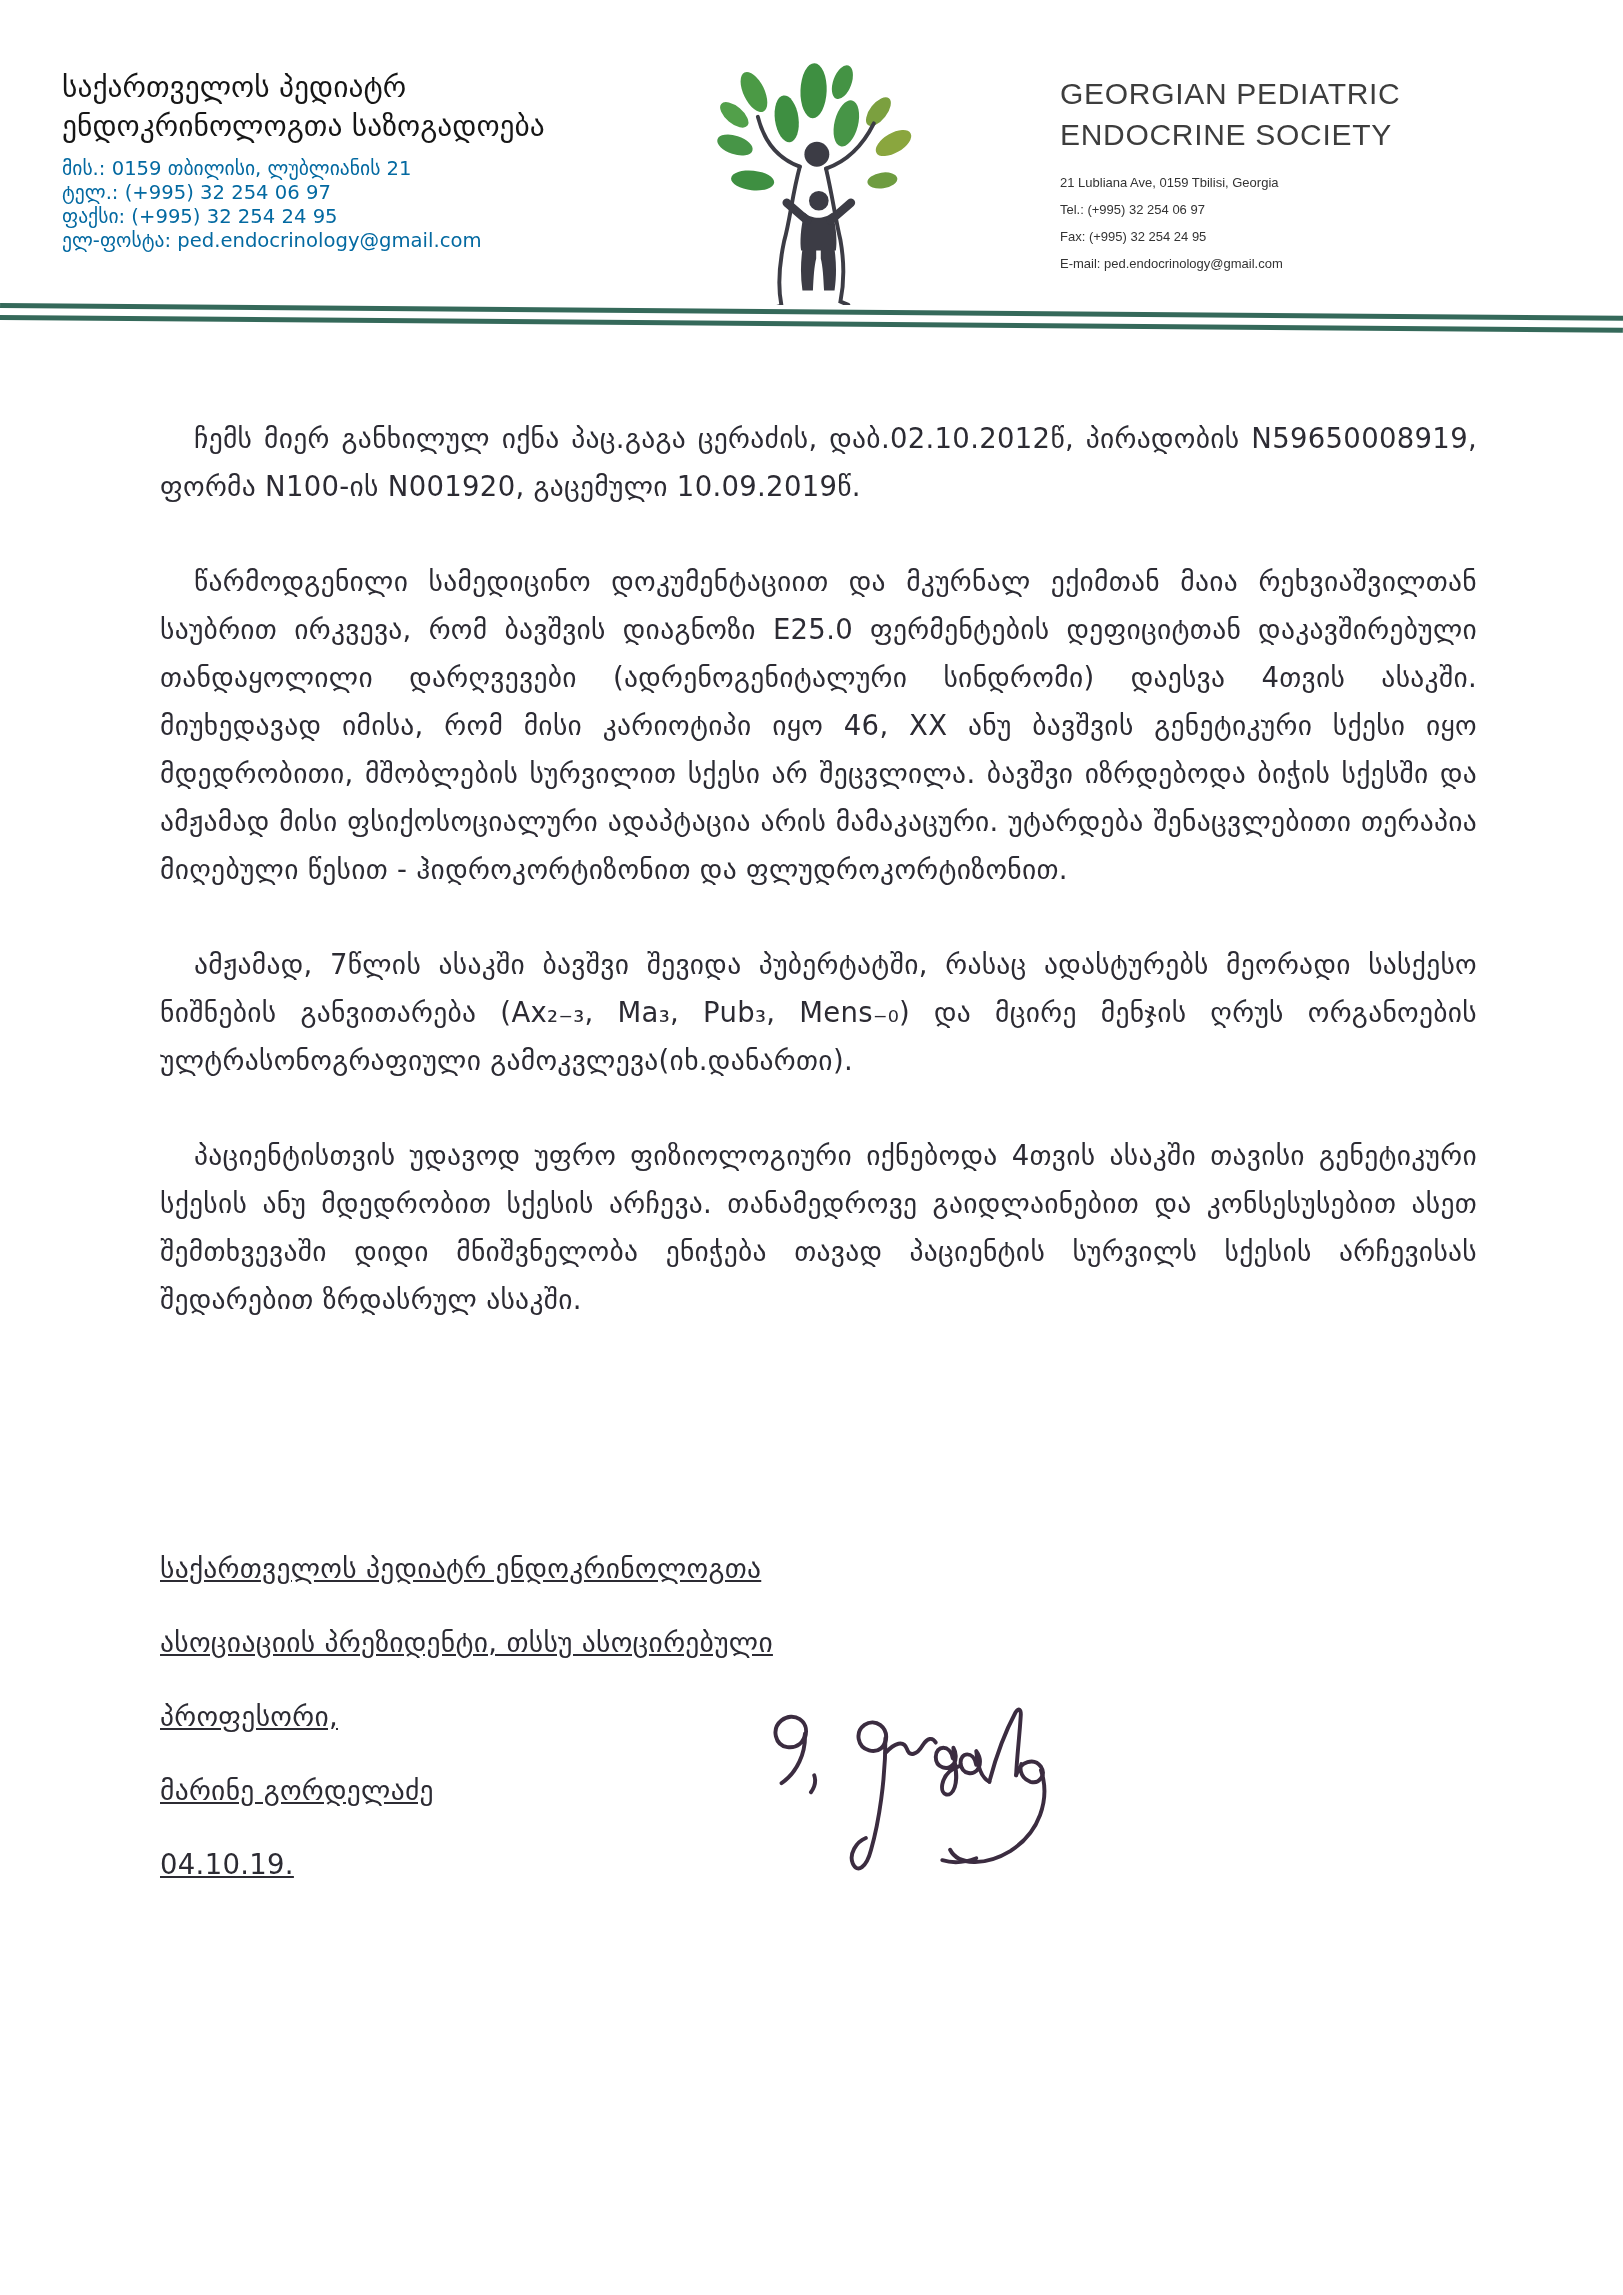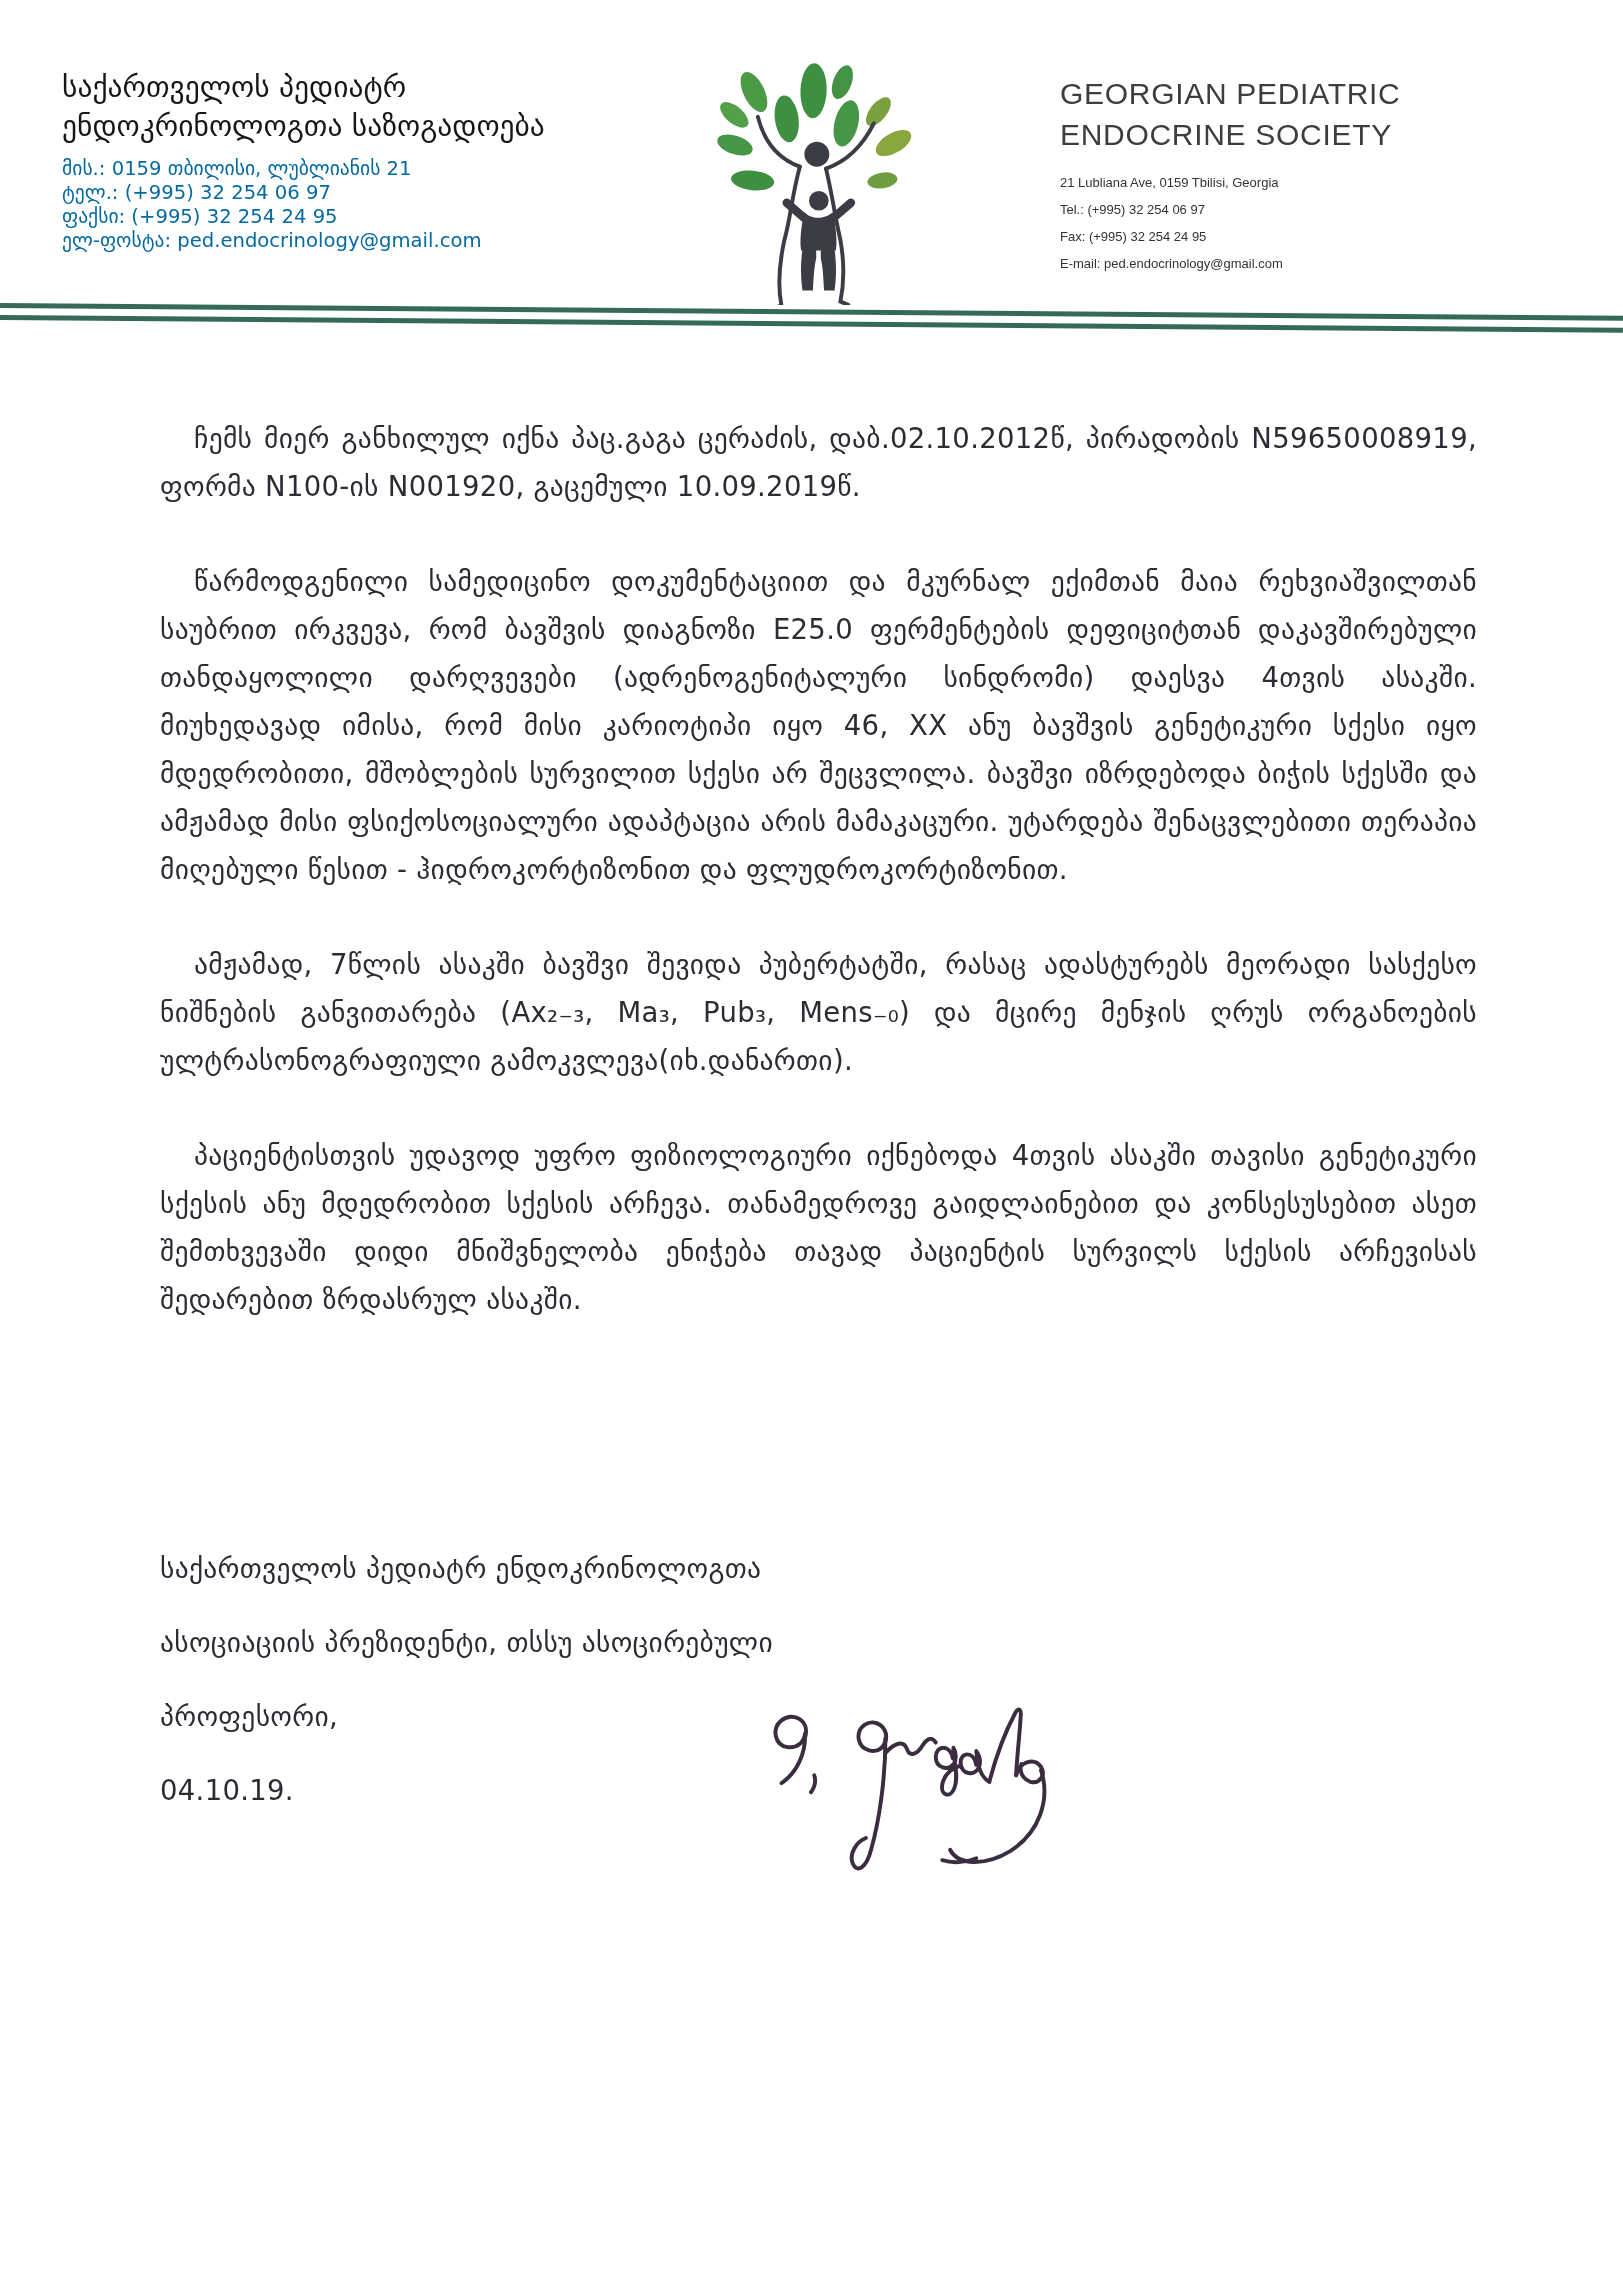--- a/index.html
+++ b/index.html
@@ -24,21 +24,21 @@
   .divider .bar + .bar{margin-top:7.9px;}
   
   .doc-body{
     position:absolute;left:160px;top:370px;width:1317px;
     font-size:27.5px;line-height:48px;letter-spacing:0.3px;
     text-align:justify;color:#2c2b33;margin-top:44px;
   }
   .doc-body p{margin:0 0 47px 0;text-indent:34px;}
   
   .closing{position:absolute;left:160px;top:1553px;width:916px;color:#2c2b33;}
-  .closing .line{font-size:27.5px;line-height:30px;margin-bottom:44px;letter-spacing:0.3px;}
+  .closing .line{font-size:27.5px;line-height:30px;margin-bottom:44px;letter-spacing:0.3px;text-decoration:underline;}
   
   .signature{position:absolute;left:746px;top:1672px;width:471px;height:281px;}
 </style>
 </head>
 <body>
 
 <div class="lh-left">
   <div class="title">
     <div>საქართველოს პედიატრ</div>
     <div>ენდოკრინოლოგთა საზოგადოება</div>
@@ -111,20 +111,21 @@
   <p>ჩემს მიერ განხილულ იქნა პაც.გაგა ცერაძის, დაბ.02.10.2012წ, პირადობის N59650008919, ფორმა N100-ის N001920, გაცემული 10.09.2019წ.</p>
   <p>წარმოდგენილი სამედიცინო დოკუმენტაციით და მკურნალ ექიმთან მაია რეხვიაშვილთან საუბრით ირკვევა, რომ ბავშვის დიაგნოზი E25.0 ფერმენტების დეფიციტთან დაკავშირებული თანდაყოლილი დარღვევები (ადრენოგენიტალური სინდრომი) დაესვა 4თვის ასაკში. მიუხედავად იმისა, რომ მისი კარიოტიპი იყო 46, XX ანუ ბავშვის გენეტიკური სქესი იყო მდედრობითი, მშობლების სურვილით სქესი არ შეცვლილა. ბავშვი იზრდებოდა ბიჭის სქესში და ამჟამად მისი ფსიქოსოციალური ადაპტაცია არის მამაკაცური. უტარდება შენაცვლებითი თერაპია მიღებული წესით - ჰიდროკორტიზონით და ფლუდროკორტიზონით.</p>
   <p>ამჟამად, 7წლის ასაკში ბავშვი შევიდა პუბერტატში, რასაც ადასტურებს მეორადი სასქესო ნიშნების განვითარება (Ax₂₋₃, Ma₃, Pub₃, Mens₋₀) და მცირე მენჯის ღრუს ორგანოების ულტრასონოგრაფიული გამოკვლევა(იხ.დანართი).</p>
   <p>პაციენტისთვის უდავოდ უფრო ფიზიოლოგიური იქნებოდა 4თვის ასაკში თავისი გენეტიკური სქესის ანუ მდედრობით სქესის არჩევა. თანამედროვე გაიდლაინებით და კონსესუსებით ასეთ შემთხვევაში დიდი მნიშვნელობა ენიჭება თავად პაციენტის სურვილს სქესის არჩევისას შედარებით ზრდასრულ ასაკში.</p>
 </div>
 
 <div class="closing">
   <div class="line">საქართველოს პედიატრ ენდოკრინოლოგთა</div>
   <div class="line">ასოციაციის პრეზიდენტი, თსსუ ასოცირებული</div>
   <div class="line">პროფესორი,</div>
+  <div class="line">მარინე გორდელაძე</div>
   <div class="line">04.10.19.</div>
 </div>
 
 <div class="signature">
   <svg width="471" height="281" viewBox="0 0 720 430" xmlns="http://www.w3.org/2000/svg">
     <g fill="none" stroke="#3b2c40" stroke-width="6" stroke-linecap="round" stroke-linejoin="round">
 
       <path d="M90,100 C98,74 72,60 54,74 C38,87 44,112 63,115 C78,117 89,107 90,94 C91,124 78,154 54,170"></path>
       <path d="M104,158 C107,167 105,176 99,184"></path>
 

